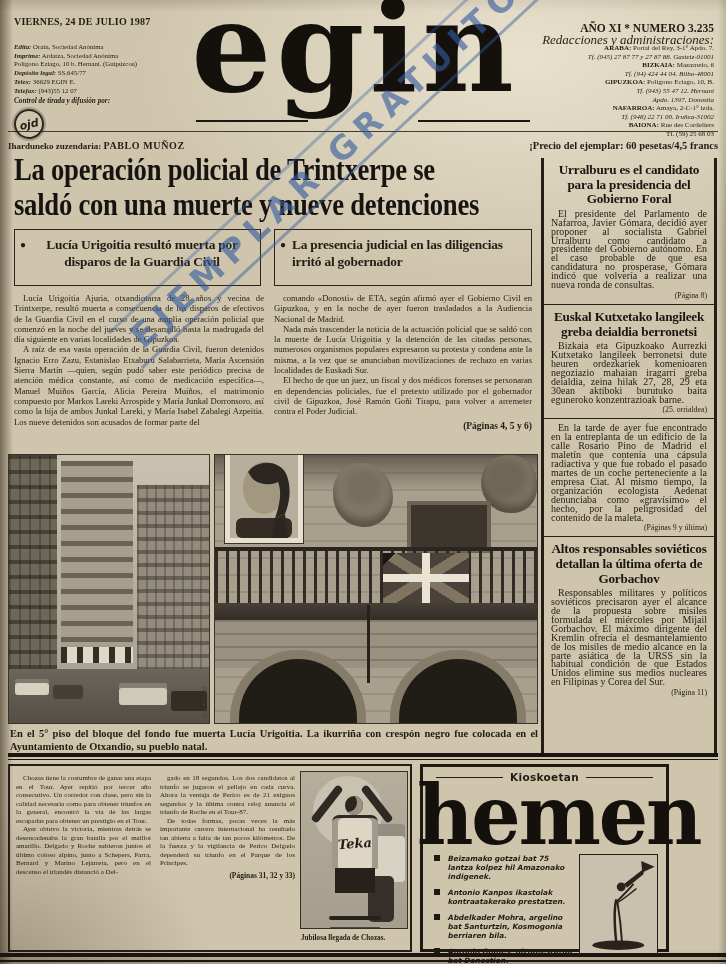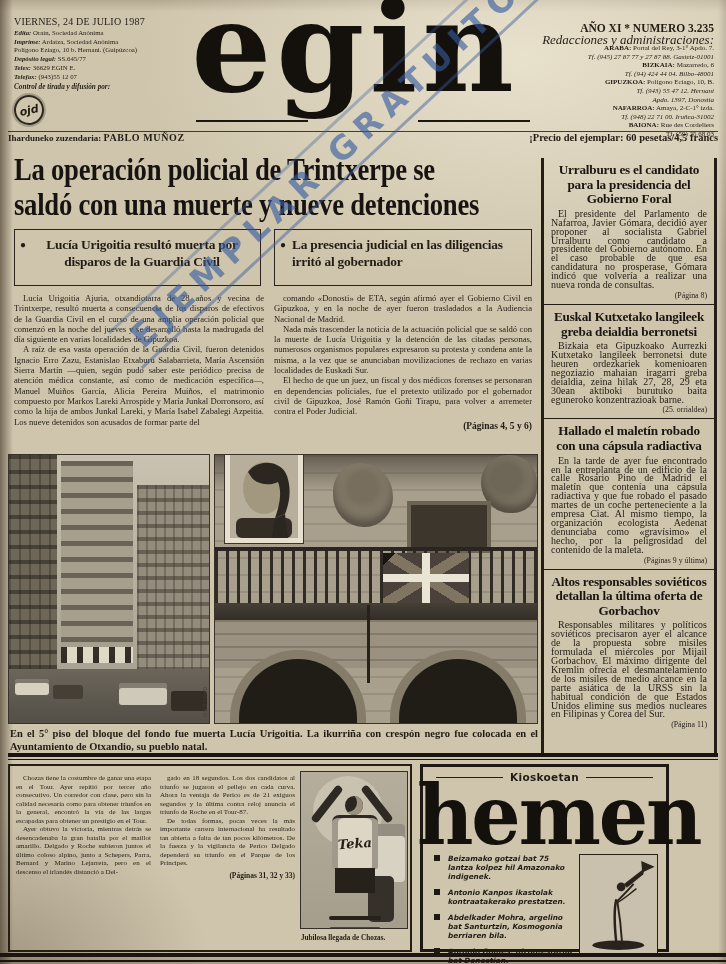--- a/index.html
+++ b/index.html
@@ -13,21 +13,21 @@
       linear-gradient(270deg, rgba(105,92,72,.4), rgba(105,92,72,0) 8px),
       linear-gradient(0deg, rgba(105,92,72,.4), rgba(105,92,72,0) 14px),
       linear-gradient(180deg, rgba(128,114,92,.35), rgba(128,114,92,0) 12px),
       radial-gradient(300px 220px at 0% 100%, rgba(88,75,56,.38), transparent 70%),
       #cfc5ad;
   }
   .abs { position:absolute; }
 
   
   .mast-left { position:absolute; left:14px; top:16px; width:175px; }
-  .mast-date { font-weight:normal; font-size:10px; letter-spacing:.2px; margin-bottom:2px; }
+  .mast-date { font-weight:bold; font-size:10px; letter-spacing:.2px; margin-bottom:16px; }
   .pub { display:block; font-size:6.8px; line-height:8.7px; }
   .pub b { font-style:italic; }
   .control { display:block; font-size:7.2px; font-weight:bold; font-style:italic; margin-top:2px; }
   .ojd { margin-top:4px; width:30px; height:30px; border:2px solid #2c2620; border-radius:50%;
          display:flex; align-items:center; justify-content:center;
          font:italic bold 11px "DejaVu Sans", sans-serif; transform:rotate(-12deg);
          box-shadow:0 0 0 2px rgba(44,38,32,.25); }
 
   .mast-logo { position:absolute; left:170px; top:-16px; width:370px; text-align:center;
                font-family:"DejaVu Serif", serif; font-weight:bold; font-size:126px; line-height:1;
@@ -42,21 +42,21 @@
   .adm { display:block; font-size:7px; line-height:8.6px; }
   .adm i { }
 
   .stamp { position:absolute; left:108px; top:332px; transform:rotate(-43deg); transform-origin:0 0;
            color:rgba(52,90,158,.62); font:bold 33px "DejaVu Sans", sans-serif; letter-spacing:8px;
            white-space:nowrap; border-top:3px solid rgba(52,90,158,.35);
            border-bottom:3px solid rgba(52,90,158,.45); padding:3px 14px; z-index:6; }
 
   .director-row { position:absolute; left:8px; right:8px; top:131px; display:flex;
                   justify-content:space-between; align-items:baseline;
-                  border-top:1px solid rgba(40,33,24,.85); padding-top:0; }
+                  border-top:1px solid rgba(40,33,24,.85); padding-top:8px; }
   .director { font-size:9px; font-weight:bold; }
   .director .dname { font-size:10px; letter-spacing:.6px; }
   .price { font-size:10.5px; font-weight:bold; }
 
   
   .headline { position:absolute; left:14px; top:152px; width:524px; color:#171310; }
   .hl-line { font-weight:bold; font-size:31px; line-height:35px; white-space:nowrap;
              letter-spacing:-.3px; transform:scaleX(.86); transform-origin:0 50%; }
 
   .subbox { position:absolute; top:229px; height:57px; border:1.5px solid #2a241c;
@@ -313,21 +313,20 @@
     <div class="sb-head">Urralburu es el candidato para la presidencia del Gobierno Foral</div>
     <div class="sb-body">El presidente del Parlamento de Nafarroa, Javier Gómara, decidió ayer proponer al socialista Gabriel Urralburu como candidato a presidente del Gobierno autónomo. En el caso probable de que esa candidatura no prosperase, Gómara indicó que volvería a realizar una nueva ronda de consultas.</div>
     <div class="sb-ref">(Página 8)</div>
   </div>
   <div class="sb-art">
     <div class="sb-head">Euskal Kutxetako langileek greba deialdia berronetsi</div>
     <div class="sb-body">Bizkaia eta Gipuzkoako Aurrezki Kutxetako langileek berronetsi dute heuren ordezkariek komenioaren negoziazio mahaian iragarri greba deialdia, zeina hilak 27, 28, 29 eta 30ean aktiboki burutuko baita eguneroko konzentrazioak barne.</div>
     <div class="sb-ref">(25. orrialdea)</div>
   </div>
   <div class="sb-art">
-    <div class="sb-head">Hallado el maletín robado con una cápsula radiactiva</div>
     <div class="sb-body">En la tarde de ayer fue encontrado en la entreplanta de un edificio de la calle Rosario Pino de Madrid el maletín que contenía una cápsula radiactiva y que fue robado el pasado martes de un coche perteneciente a la empresa Ciat. Al mismo tiempo, la organización ecologista Aedenat denunciaba como «gravísimo» el hecho, por la peligrosidad del contenido de la maleta.</div>
     <div class="sb-ref">(Páginas 9 y última)</div>
   </div>
   <div class="sb-art">
     <div class="sb-head">Altos responsables soviéticos detallan la última oferta de Gorbachov</div>
     <div class="sb-body">Responsables militares y políticos soviéticos precisaron ayer el alcance de la propuesta sobre misiles formulada el miércoles por Mijail Gorbachov. El máximo dirigente del Kremlin ofrecía el desmantelamiento de los misiles de medio alcance en la parte asiática de la URSS sin la habitual condición de que Estados Unidos elimine sus medios nucleares en Filipinas y Corea del Sur.</div>
     <div class="sb-ref">(Página 11)</div>
   </div>
 </div>
 

